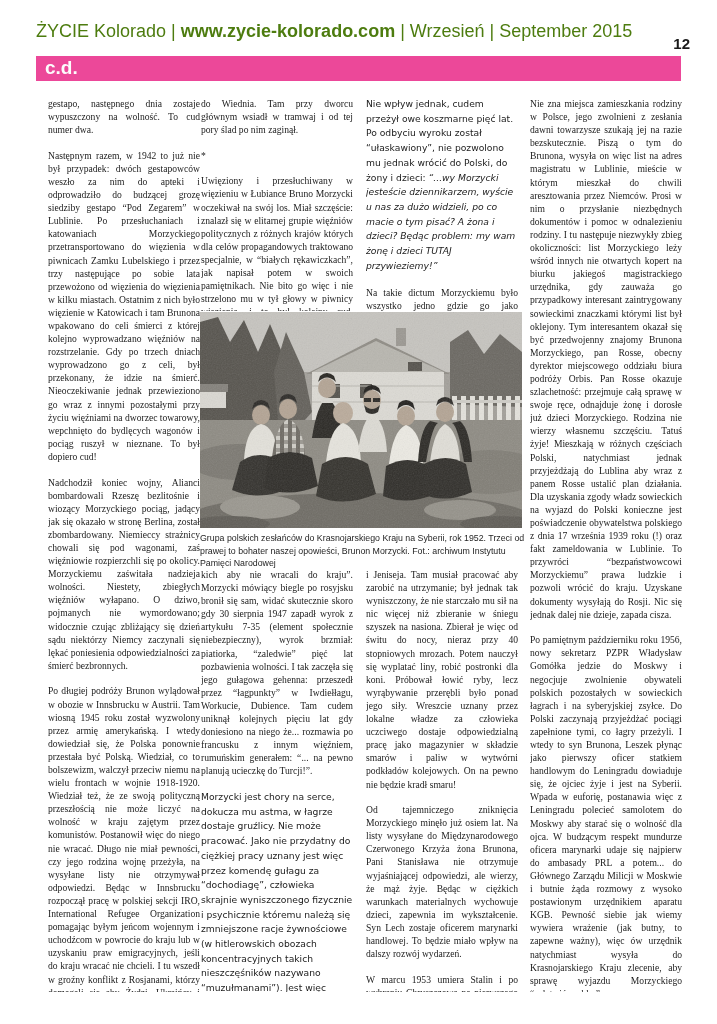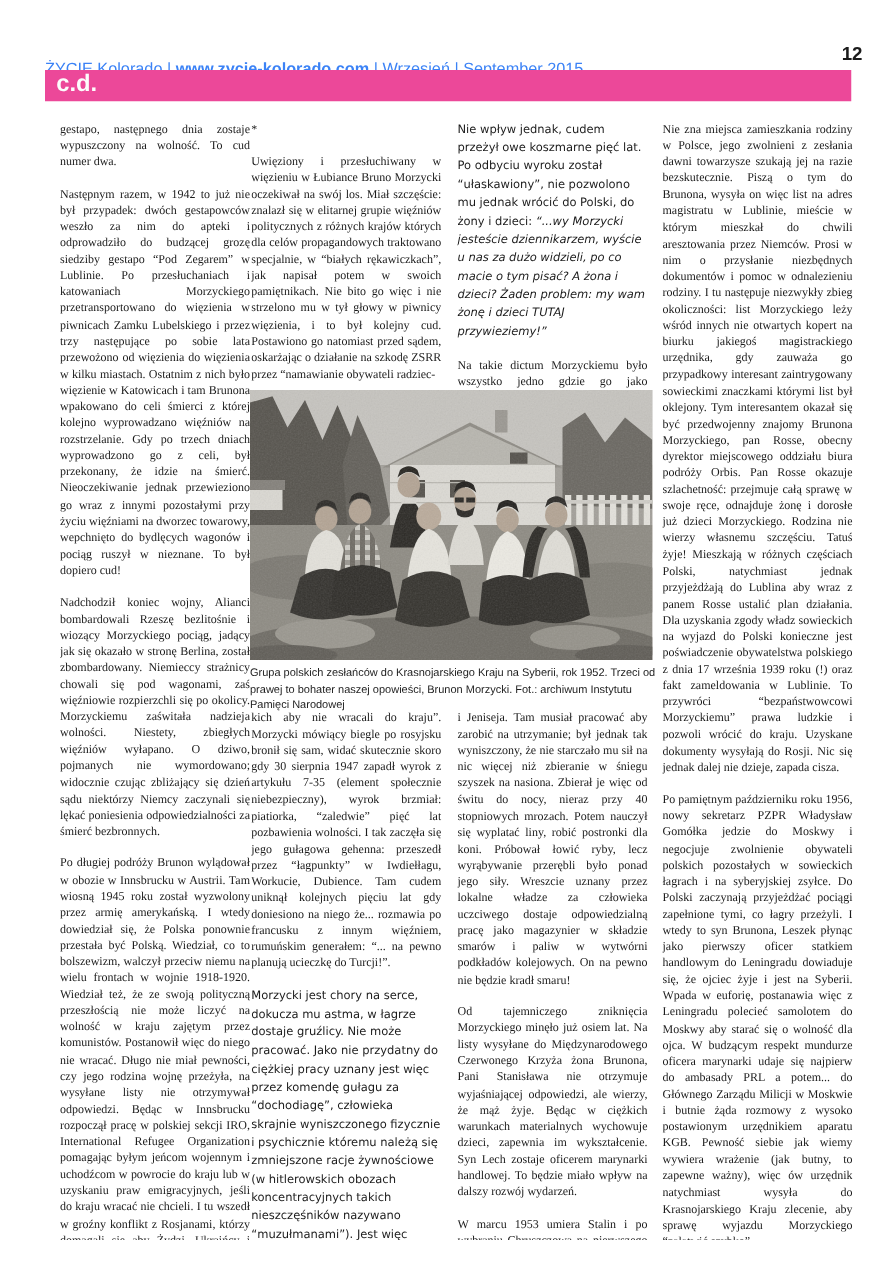--- a/index.html
+++ b/index.html
@@ -2,22 +2,22 @@
 <html lang="pl"><head>
 <meta charset="utf-8">
 <style>
   html,body{margin:0;padding:0;background:#e8e8e8;}
   .page{
     position:relative;width:717px;height:1024px;background:#ffffff;
     margin:0 auto;overflow:hidden;
     font-family:"Liberation Serif", serif;color:#1b1b1b;
   }
   .masthead{
-    position:absolute;left:36px;top:47px;width:600px;
-    font-family:"Liberation Sans", sans-serif;font-size:13px;color:#3b82f6;
+    position:absolute;left:36px;top:21px;width:600px;
+    font-family:"Liberation Sans", sans-serif;font-size:18px;color:#4d7c0f;
     white-space:nowrap;
   }
   .masthead .url{font-weight:bold;}
   .pagenum{
     position:absolute;right:27px;top:35px;
     font-family:"Liberation Sans", sans-serif;font-size:15px;font-weight:bold;color:#1a1a1a;
   }
   .section-bar{
     position:absolute;left:36px;top:56px;width:645px;height:25px;
     background:#ec4899;
@@ -70,26 +70,27 @@
 
   <div class="col" id="col1">
     <p>gestapo, następnego dnia zostaje wypuszczony na wolność. To cud numer dwa.</p>
     <p>Następnym razem, w 1942 to już nie był przypadek: dwóch gestapowców weszło za nim do apteki i odprowadziło do budzącej grozę siedziby gestapo “Pod Zegarem” w Lublinie. Po przesłuchaniach i katowaniach Morzyckiego przetransportowano do więzienia w piwnicach Zamku Lubelskiego i przez trzy następujące po sobie lata przewożono od więzienia do więzienia w kilku miastach. Ostatnim z nich było więzienie w Katowicach i tam Brunona wpakowano do celi śmierci z której kolejno wyprowadzano więźniów na rozstrzelanie. Gdy po trzech dniach wyprowadzono go z celi, był przekonany, że idzie na śmierć. Nieoczekiwanie jednak przewieziono go wraz z innymi pozostałymi przy życiu więźniami na dworzec towarowy, wepchnięto do bydlęcych wagonów i pociąg ruszył w nieznane. To był dopiero cud!</p>
     <p>Nadchodził koniec wojny, Alianci bombardowali Rzeszę bezlitośnie i wiozący Morzyckiego pociąg, jadący jak się okazało w stronę Berlina, został zbombardowany. Niemieccy strażnicy chowali się pod wagonami, zaś więźniowie rozpierzchli się po okolicy. Morzyckiemu zaświtała nadzieja wolności. Niestety, zbiegłych więźniów wyłapano. O dziwo, pojmanych nie wymordowano; widocznie czując zbliżający się dzień sądu niektórzy Niemcy zaczynali się lękać poniesienia odpowiedzialności za śmierć bezbronnych.</p>
     <p>Po długiej podróży Brunon wylądował w obozie w Innsbrucku w Austrii. Tam wiosną 1945 roku został wyzwolony przez armię amerykańską. I wtedy dowiedział się, że Polska ponownie przestała być Polską. Wiedział, co to bolszewizm, walczył przeciw niemu na wielu frontach w wojnie 1918-1920. Wiedział też, że ze swoją polityczną przeszłością nie może liczyć na wolność w kraju zajętym przez komunistów. Postanowił więc do niego nie wracać. Długo nie miał pewności, czy jego rodzina wojnę przeżyła, na wysyłane listy nie otrzymywał odpowiedzi. Będąc w Innsbrucku rozpoczął pracę w polskiej sekcji IRO, International Refugee Organization pomagając byłym jeńcom wojennym i uchodźcom w powrocie do kraju lub w uzyskaniu praw emigracyjnych, jeśli do kraju wracać nie chcieli. I tu wszedł w groźny konflikt z Rosjanami, którzy domagali się aby Żydzi, Ukraińcy i Białorusini, dawni mieszkańcy terytoriów polskich zagrabionych we wrześniu 1939 przez Sowietów, byli traktowani jako obywatele sowieccy i przymusowo odesłani do ZSRR. Morzycki walczył więc o ich prawa jako de jure obywateli Rzeczpospolitej, przeciwstawiając się zarówno Rosjanom, jak i naiwnym Brytyjczykom oraz Amerykanom których nie bardzo obchodziło pochodzenie tych zabiedzonych “displaced persons” używających jakiegoś niezrozumiałego języka.</p>
 
   </div>
 
   <div class="col" id="col2-top">
+    <p>do Wiednia. Tam przy dworcu głównym wsiadł w tramwaj i od tej pory ślad po nim zaginął.</p>
     <p class="star">*</p>
     <p>Uwięziony i przesłuchiwany w więzieniu w Łubiance Bruno Morzycki oczekiwał na swój los. Miał szczęście: znalazł się w elitarnej grupie więźniów politycznych z różnych krajów których dla celów propagandowych traktowano specjalnie, w “białych rękawiczkach”, jak napisał potem w swoich pamiętnikach. Nie bito go więc i nie strzelono mu w tył głowy w piwnicy więzienia, i to był kolejny cud. Postawiono go natomiast przed sądem, oskarżając o działanie na szkodę ZSRR przez “namawianie obywateli radziec-</p>
   </div>
 
   <div class="col" id="col3-top">
-    <p class="sans-em"><span>Nie wpływ jednak, cudem przeżył owe koszmarne pięć lat. Po odbyciu wyroku został “ułaskawiony”, nie pozwolono mu jednak wrócić do Polski, do żony i dzieci: </span><span class="q-italic">“...wy Morzycki jesteście dziennikarzem, wyście u nas za dużo widzieli, po co macie o tym pisać? A żona i dzieci? Żaden problem: my wam żonę i dzieci TUTAJ przywieziemy!”</span></p>
+    <p class="sans-em"><span>Nie wpływ jednak, cudem przeżył owe koszmarne pięć lat. Po odbyciu wyroku został “ułaskawiony”, nie pozwolono mu jednak wrócić do Polski, do żony i dzieci: </span><span class="q-italic">“...wy Morzycki jesteście dziennikarzem, wyście u nas za dużo widzieli, po co macie o tym pisać? A żona i dzieci? Będąc problem: my wam żonę i dzieci TUTAJ przywieziemy!”</span></p>
     <p>Na takie dictum Morzyckiemu było wszystko jedno gdzie go jako “bezpaństwowca” na wieczystą zsyłkę skierują. Niebawem razem z kilkoma Polakami został wysłany na Syberię, do Krasnojarskiego Kraju, do leśnej osady Bojarka leżącej w widłach rzek Angary</p>
   </div>
 
   <div class="col" id="col4">
     <p>Nie zna miejsca zamieszkania rodziny w Polsce, jego zwolnieni z zesłania dawni towarzysze szukają jej na razie bezskutecznie. Piszą o tym do Brunona, wysyła on więc list na adres magistratu w Lublinie, mieście w którym mieszkał do chwili aresztowania przez Niemców. Prosi w nim o przysłanie niezbędnych dokumentów i pomoc w odnalezieniu rodziny. I tu następuje niezwykły zbieg okoliczności: list Morzyckiego leży wśród innych nie otwartych kopert na biurku jakiegoś magistrackiego urzędnika, gdy zauważa go przypadkowy interesant zaintrygowany sowieckimi znaczkami którymi list był oklejony. Tym interesantem okazał się być przedwojenny znajomy Brunona Morzyckiego, pan Rosse, obecny dyrektor miejscowego oddziału biura podróży Orbis. Pan Rosse okazuje szlachetność: przejmuje całą sprawę w swoje ręce, odnajduje żonę i dorosłe już dzieci Morzyckiego. Rodzina nie wierzy własnemu szczęściu. Tatuś żyje! Mieszkają w różnych częściach Polski, natychmiast jednak przyjeżdżają do Lublina aby wraz z panem Rosse ustalić plan działania. Dla uzyskania zgody władz sowieckich na wyjazd do Polski konieczne jest poświadczenie obywatelstwa polskiego z dnia 17 września 1939 roku (!) oraz fakt zameldowania w Lublinie. To przywróci “bezpaństwowcowi Morzyckiemu” prawa ludzkie i pozwoli wrócić do kraju. Uzyskane dokumenty wysyłają do Rosji. Nic się jednak dalej nie dzieje, zapada cisza.</p>
     <p>Po pamiętnym październiku roku 1956, nowy sekretarz PZPR Władysław Gomółka jedzie do Moskwy i negocjuje zwolnienie obywateli polskich pozostałych w sowieckich łagrach i na syberyjskiej zsyłce. Do Polski zaczynają przyjeżdżać pociągi zapełnione tymi, co łagry przeżyli. I wtedy to syn Brunona, Leszek płynąc jako pierwszy oficer statkiem handlowym do Leningradu dowiaduje się, że ojciec żyje i jest na Syberii. Wpada w euforię, postanawia więc z Leningradu polecieć samolotem do Moskwy aby starać się o wolność dla ojca. W budzącym respekt mundurze oficera marynarki udaje się najpierw do ambasady PRL a potem... do Głównego Zarządu Milicji w Moskwie i butnie żąda rozmowy z wysoko postawionym urzędnikiem aparatu KGB. Pewność siebie jak wiemy wywiera wrażenie (jak butny, to zapewne ważny), więc ów urzędnik natychmiast wysyła do Krasnojarskiego Kraju zlecenie, aby sprawę wyjazdu Morzyckiego “załatwić szybko”.</p>
 
   </div>
 
   <div class="photo">

